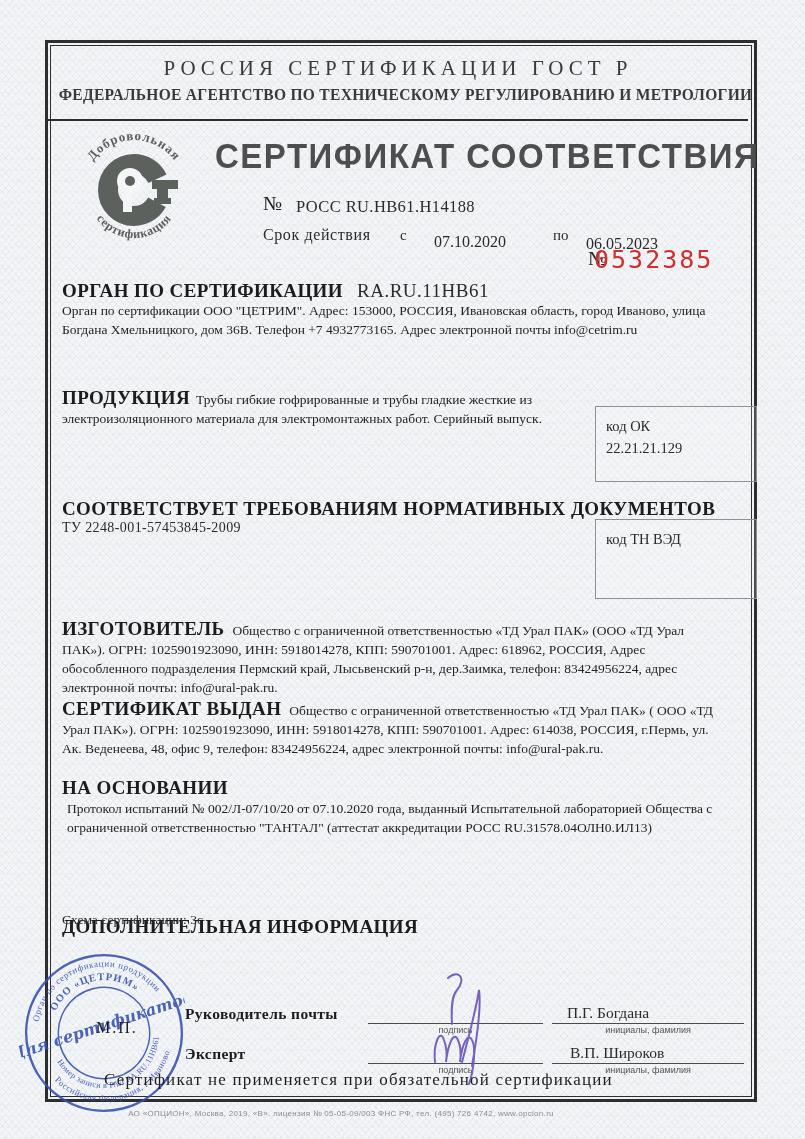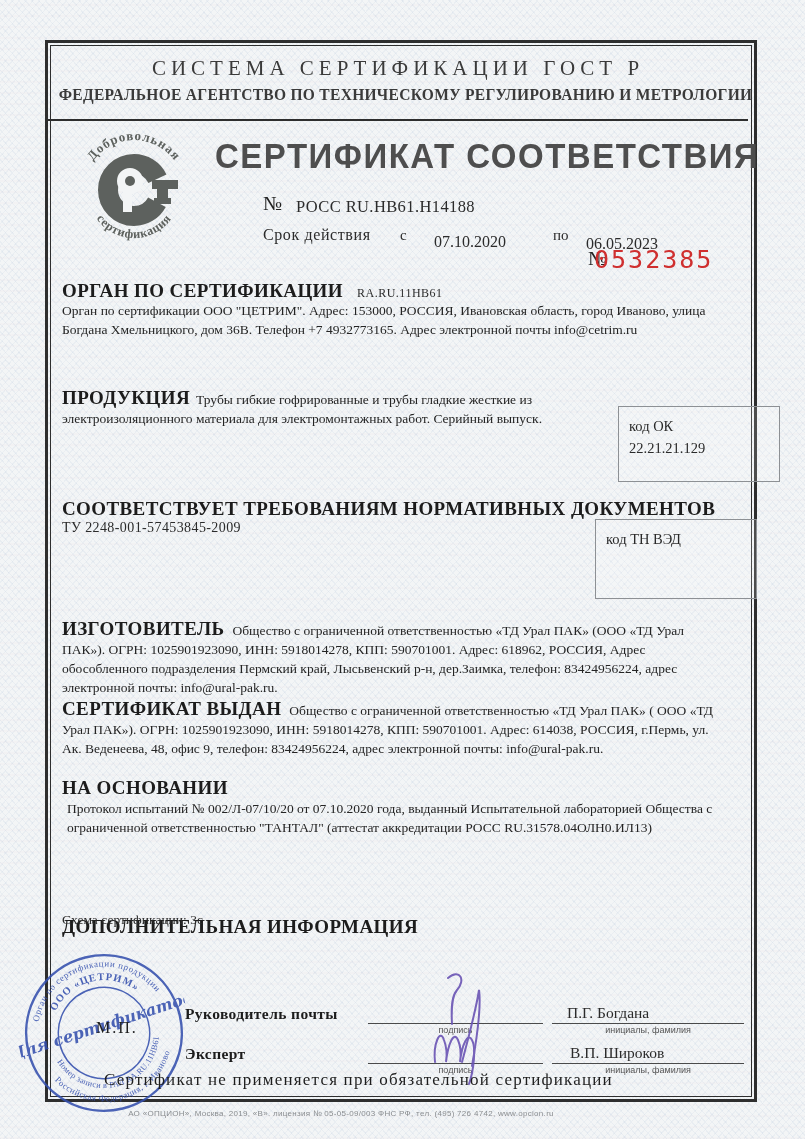--- a/index.html
+++ b/index.html
@@ -27,26 +27,26 @@
   .val-label{left:263px; top:226px; font-size:16px; letter-spacing:0.6px;}
   .val-s{left:400px; top:227px; font-size:15px;}
   .val-from{left:434px; top:233px; font-size:16px;}
   .val-po{left:553px; top:227px; font-size:15px;}
   .val-to{left:586px; top:235px; font-size:16px;}
   .blank-no-label{left:588px; top:247px; font-size:20px; color:#222;}
   .blank-no{left:594px; top:245px; font-family:"DejaVu Sans Mono", monospace; font-size:25px; letter-spacing:2px; color:#cf2f2f;}
   .sec-h{font-size:19px; font-weight:bold; letter-spacing:0.4px; color:#1c1c1c;}
   .body-txt{font-size:13.5px; line-height:19px; color:#242424;}
   .organ-row{left:62px; top:280px; white-space:nowrap;}
-  .organ-reg{font-size:12px; margin-left:14px; letter-spacing:0.5px;}
+  .organ-reg{font-size:19px; margin-left:14px; letter-spacing:0.5px;}
   .organ-txt{left:62px; top:301px; width:662px;}
   .prod-blk{left:62px; top:388px; width:524px;}
   .prod-blk .sec-h{margin-right:6px;}
   .code-box{border:1px solid #8d9094; padding:8px 10px; font-size:14.5px; line-height:22px; color:#2a2a2a; background:rgba(255,255,255,0.15);}
-  .code-ok{left:595px; top:406px; width:140px; height:58px;margin-left:23px;}
+  .code-ok{left:595px; top:406px; width:140px; height:58px;}
   .code-tnved{left:595px; top:519px; width:140px; height:62px;}
   .conf-h{left:62px; top:498px;}
   .conf-txt{left:62px; top:520px; font-size:14px; letter-spacing:0.4px;}
   .manu-blk{left:62px; top:619px; width:668px;}
   .manu-blk .sec-h{margin-right:8px;}
   .issued-blk{left:62px; top:699px; width:668px;}
   .issued-blk .sec-h{margin-right:8px;}
   .basis-h{left:62px; top:777px;}
   .basis-txt{left:67px; top:799px; width:648px;}
   .add-h{left:62px; top:916px;}
@@ -70,21 +70,21 @@
 </head>
 <body>
 
 <div class="page">
 
   <div class="abs frame">
     <div class="frame-inner"></div>
   </div>
 
   <div class="abs header-box">
-    <div class="hdr1">СИСТЕМА СЕРТИФИКАЦИИ ГОСТ Р</div>
+    <div class="hdr1">РОССИЯ СЕРТИФИКАЦИИ ГОСТ Р</div>
     <span class="hdr2">ФЕДЕРАЛЬНОЕ АГЕНТСТВО ПО ТЕХНИЧЕСКОМУ РЕГУЛИРОВАНИЮ И МЕТРОЛОГИИ</span>
   </div>
 
   <svg class="abs logo" viewBox="0 0 128 124">
     <defs>
       <path id="la-top" d="M 14,62 A 50,50 0 0 1 114,62"></path>
       <path id="la-bot" d="M 18,64 A 46,46 0 0 0 110,64"></path>
     </defs>
     <text font-size="13" font-weight="bold" fill="#5d615e" letter-spacing="1">
       <textPath href="#la-top" startOffset="50%" text-anchor="middle">Добровольная</textPath>

